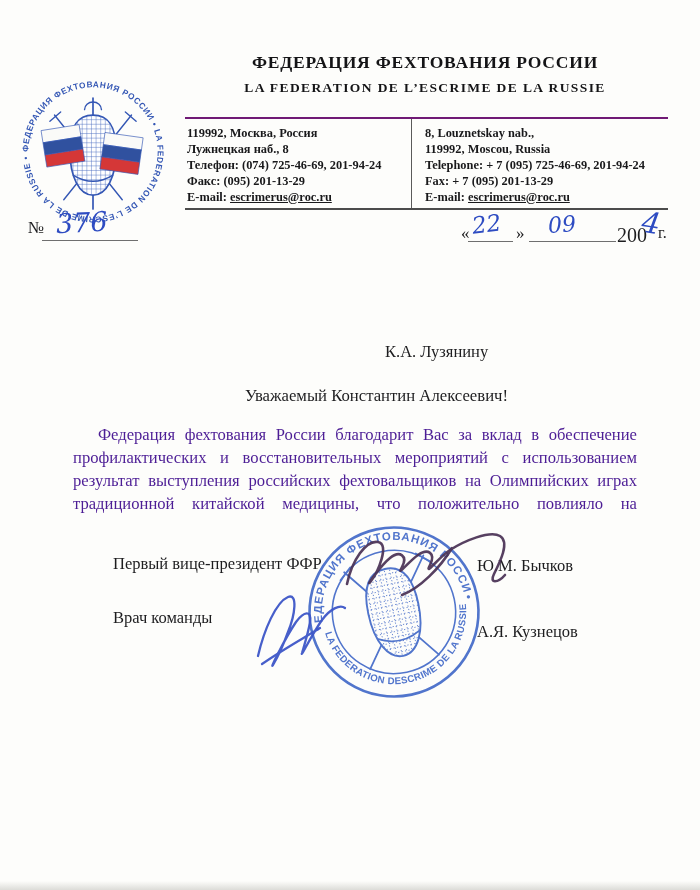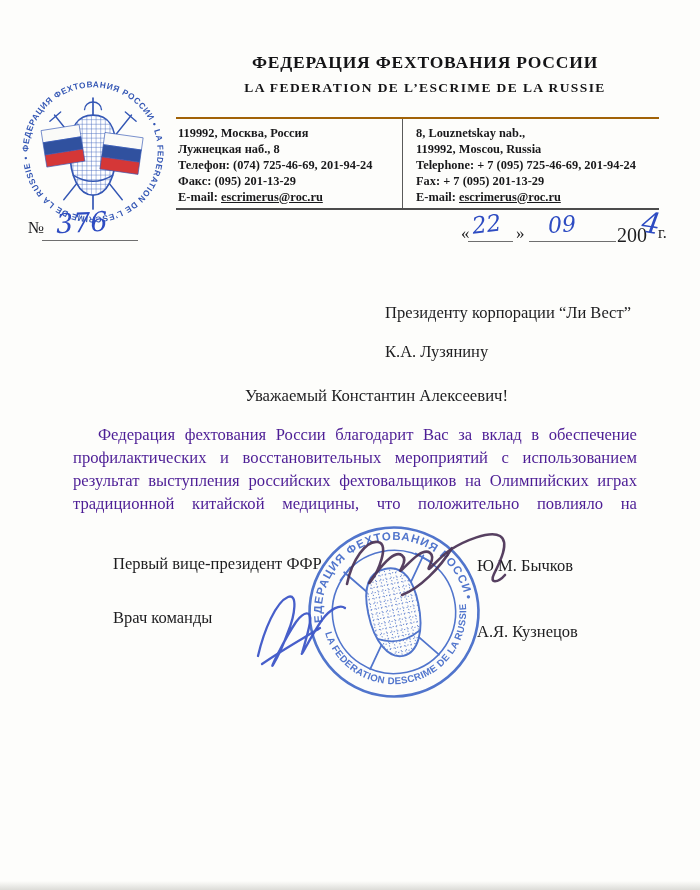--- a/index.html
+++ b/index.html
@@ -2,22 +2,22 @@
 <html><head>
 <meta charset="utf-8">
 <style>
   html,body{margin:0;padding:0;background:#ffffff;}
   .page{position:relative;width:700px;height:890px;background:#fdfdfb;overflow:hidden;
         font-family:"Liberation Serif", serif;color:#1d1d1f;}
   
   .lh-title{position:absolute;left:185px;top:52px;width:480px;text-align:center;}
   .lh-title h1{margin:0;font-size:17.5px;font-weight:bold;letter-spacing:.8px;color:#141416;}
   .lh-title h2{margin:7px 0 0 0;font-size:13.5px;font-weight:bold;letter-spacing:1.4px;color:#141416;}
-  .addr{position:absolute;left:176px;top:117px;width:483px;height:89px;
-        border-top:2px solid #a16207;border-bottom:2px solid #4c4c4c;display:flex;}
+  .addr{position:absolute;left:185px;top:117px;width:483px;height:89px;
+        border-top:2px solid #701a75;border-bottom:2px solid #4c4c4c;display:flex;}
   .addr .col{padding-top:7px;font-size:12.4px;line-height:15.9px;font-weight:bold;white-space:nowrap;color:#19191b;}
   .addr .col.ru{width:224px;padding-left:2px;}
   .addr .col.en{flex:1;border-left:1.6px solid #5a5a5a;padding-left:13px;}
   .addr .email{text-decoration:underline;}
   
   .static-txt{position:absolute;white-space:nowrap;}
   .u{position:absolute;height:0;border-bottom:1.4px solid #6f6f6f;}
   .hw{position:absolute;color:#2e4cc2;font-family:"DejaVu Serif", serif;font-style:italic;white-space:nowrap;}
   
   .recipient-line{position:absolute;left:385px;font-size:16.5px;white-space:nowrap;}
@@ -111,21 +111,20 @@
   <div class="static-txt" style="left:461px;top:224px;font-size:17px;">«</div>
   <div class="u" style="left:468px;top:241px;width:45px;"></div>
   <div class="hw" style="left:472px;top:211px;font-size:23px;transform:rotate(-7deg);">22</div>
   <div class="static-txt" style="left:516px;top:224px;font-size:17px;">»</div>
   <div class="u" style="left:529px;top:241px;width:87px;"></div>
   <div class="hw" style="left:548px;top:212px;font-size:22px;transform:rotate(-4deg);">09</div>
   <div class="static-txt" style="left:617px;top:224px;font-size:20px;">200</div>
   <div class="hw" style="left:642px;top:206px;font-size:29px;transform:rotate(9deg);">4</div>
   <div class="static-txt" style="left:658px;top:224px;font-size:16px;">г.</div>
 
-  <div class="recipient-line" style="top:303px;">Президенту корпорации “Ли Вест”</div>
   <div class="recipient-line" style="top:342px;">К.А. Лузянину</div>
 
   <div class="salutation">Уважаемый Константин Алексеевич!</div>
 
   <div class="body-block">
     <div class="jline first">Федерация фехтования России благодарит Вас за вклад в обеспечение</div>
     <div class="jline">профилактических и восстановительных мероприятий с использованием</div>
     <div class="jline">результат выступления российских фехтовальщиков на Олимпийских играх</div>
     <div class="jline">традиционной китайской медицины, что положительно повлияло на</div>
   </div>

